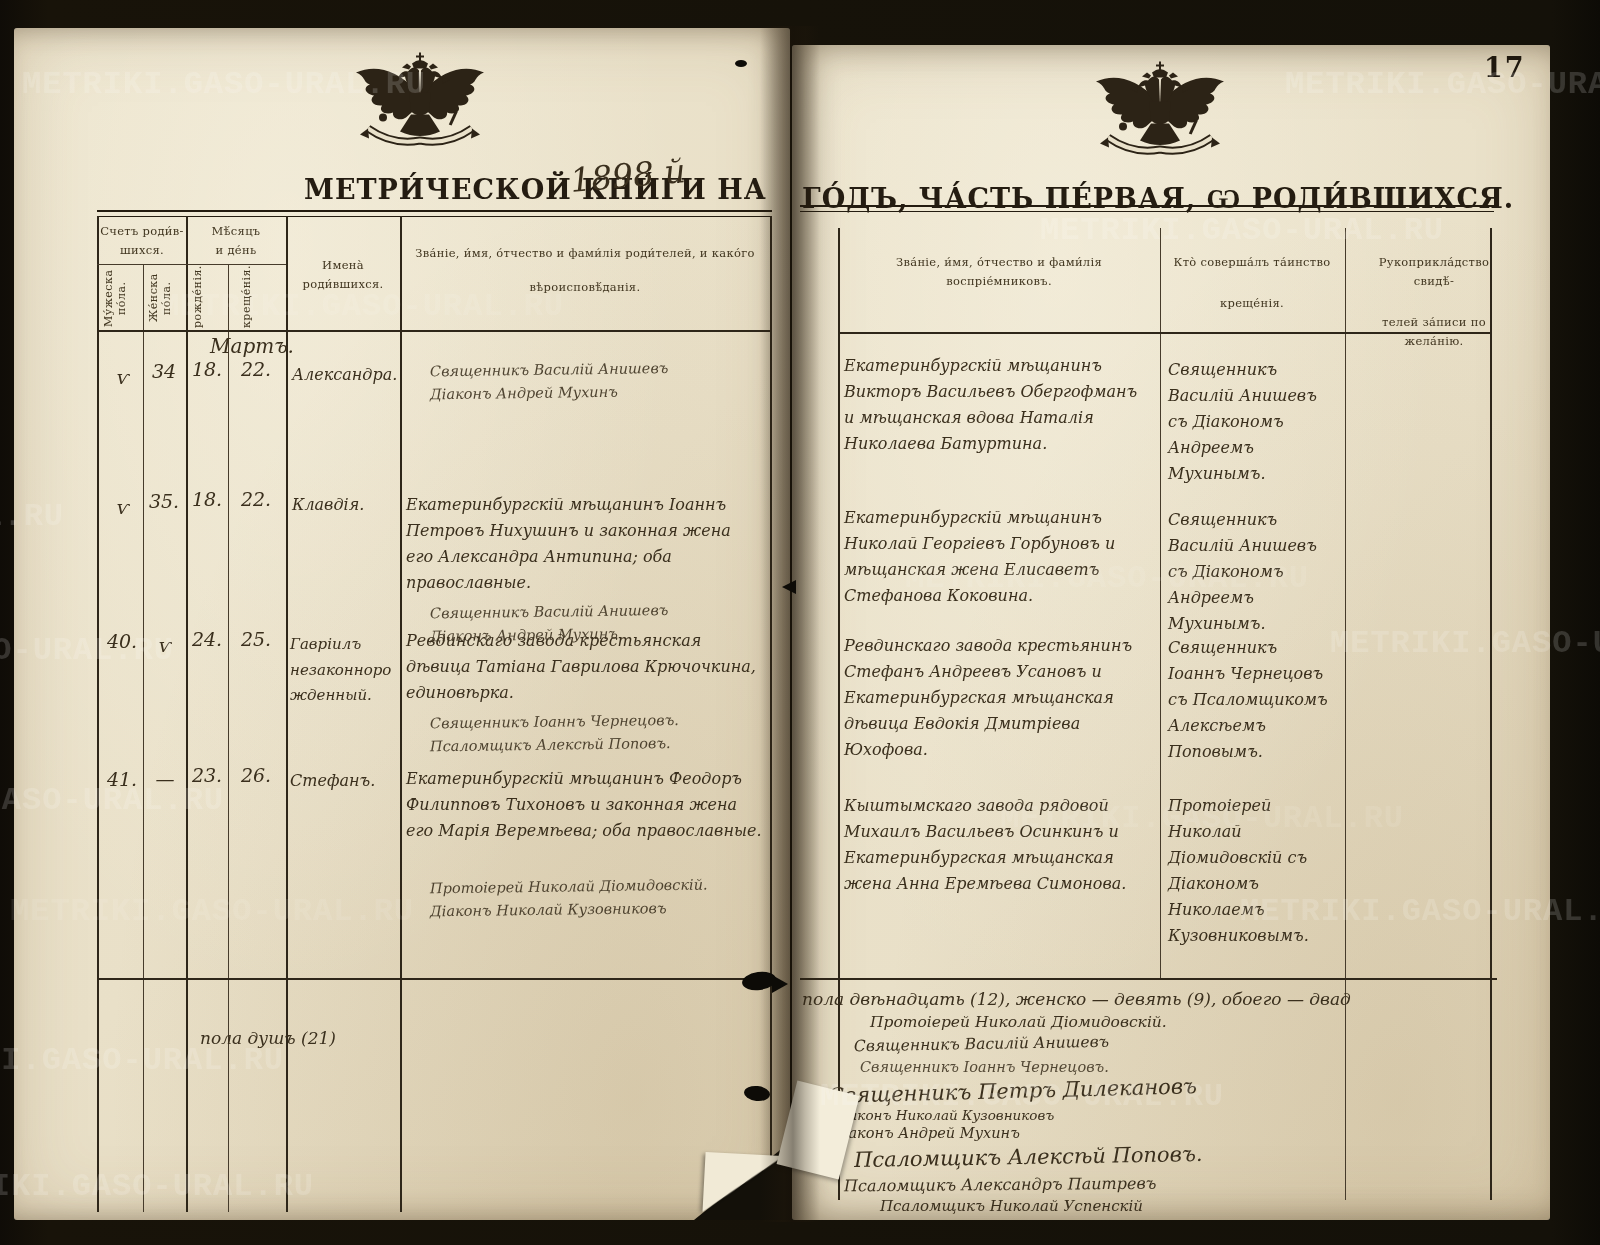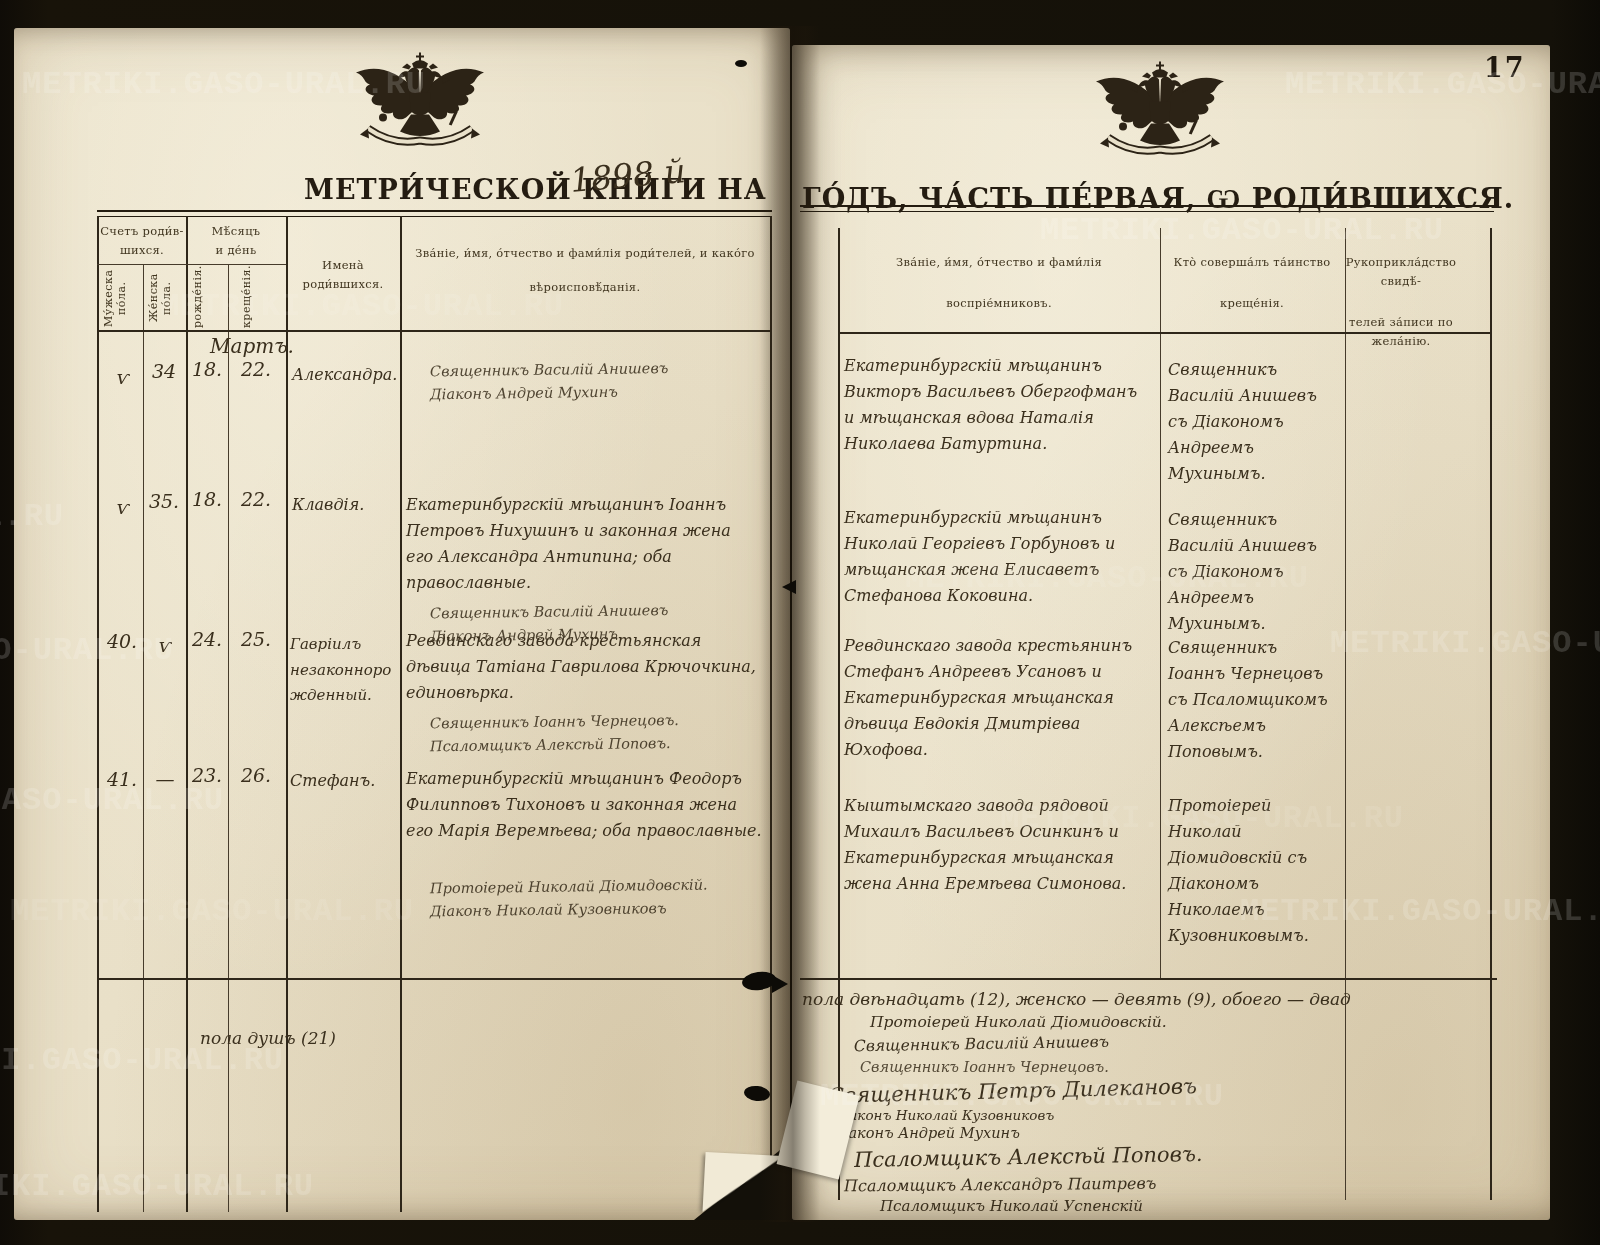--- a/index.html
+++ b/index.html
@@ -170,27 +170,27 @@
 
     <div class="vl2" style="left:46px;top:183px;height:972px"></div>
     <div class="vl" style="left:368px;top:183px;height:750px"></div>
     <div class="vl" style="left:553px;top:183px;height:972px"></div>
     <div class="vl2" style="left:698px;top:183px;height:972px"></div>
     <div class="hl2" style="left:46px;top:287px;width:652px"></div>
     <div class="hl2" style="left:8px;top:933px;width:697px"></div>
 
     <div class="abs colhead" style="left:54px;top:208px;width:306px">
       <div>Зва́ніе, и́мя, о́тчество и фами́лія</div>
-      <div style="margin-top:22px">воспріе́мниковъ.</div>
+      <div style="">воспріе́мниковъ.</div>
     </div>
     <div class="abs colhead" style="left:372px;top:208px;width:176px">
       <div>Кто̀ соверша́лъ та́инство</div>
       <div style="margin-top:22px">креще́нія.</div>
     </div>
-    <div class="abs colhead" style="left:539px;top:208px;width:140px">
+    <div class="abs colhead" style="left:572px;top:208px;width:140px">
       <div>Рукоприкла́дство свидѣ́-</div>
       <div style="margin-top:22px">телей за́писи по жела́нію.</div>
     </div>
 
     <div class="abs hw para" style="left:52px;top:308px;width:308px">Екатеринбургскій мѣщанинъ Викторъ Васильевъ Обергофманъ и мѣщанская вдова Наталія Николаева Батуртина.</div>
     <div class="abs hw para" style="left:376px;top:312px;width:168px">Священникъ Василій Анишевъ съ Діакономъ Андреемъ Мухинымъ.</div>
 
     <div class="abs hw para" style="left:52px;top:460px;width:308px">Екатеринбургскій мѣщанинъ Николай Георгіевъ Горбуновъ и мѣщанская жена Елисаветъ Стефанова Коковина.</div>
     <div class="abs hw para" style="left:376px;top:462px;width:168px">Священникъ Василій Анишевъ съ Діакономъ Андреемъ Мухинымъ.</div>
 

